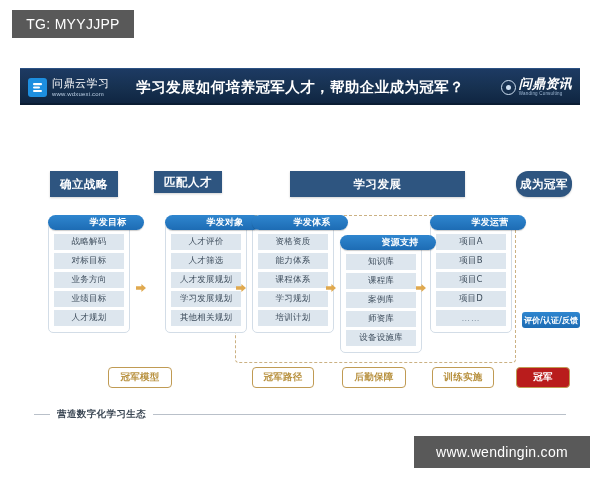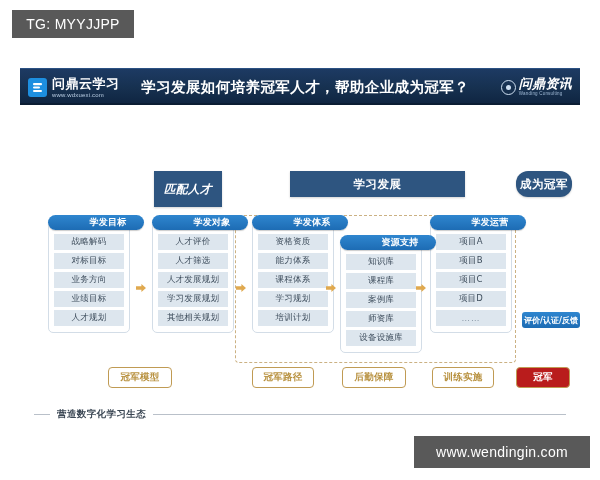--- a/index.html
+++ b/index.html
@@ -43,21 +43,21 @@
   .logo-left{display:flex;align-items:center;padding-left:8px;gap:5px;}
   .logo-mark{
     width:19px;height:19px;border-radius:3px;
     background:#1d8fe0;
     display:flex;align-items:center;justify-content:center;
     flex:0 0 auto;
   }
   .logo-mark svg{display:block;}
   .logo-words{display:flex;flex-direction:column;line-height:1;}
   .logo-cn{
-    font-size:13px;font-weight:bold;color:#ffffff;letter-spacing:.5px;
+    font-size:11px;font-weight:normal;color:#ffffff;letter-spacing:.5px;
     font-family:"DejaVu Sans",sans-serif;
   }
   .logo-url{
     font-size:6px;color:#b9cde3;letter-spacing:.2px;margin-top:2px;
   }
   .banner-title{
     flex:1;text-align:center;color:#ffffff;font-weight:bold;
     font-size:14.5px;letter-spacing:.4px;
     font-family:"DejaVu Sans",sans-serif;
     padding-right:10px;
@@ -92,28 +92,28 @@
     position:absolute;
     background:#2e5580;
     color:#ffffff;
     font-weight:bold;font-size:11.5px;
     display:flex;align-items:center;justify-content:center;
     font-family:"DejaVu Sans",sans-serif;
     letter-spacing:.5px;
     box-shadow:0 1px 2px rgba(0,0,0,.18);
   }
   #phase-0{left:30px;top:66px;width:68px;height:26px;}
-  #phase-1{left:134px;top:66px;width:68px;height:36px;font-style:italic;}
+  #phase-1{left:134px;top:66px;width:68px;height:22px;}
   #phase-2{left:270px;top:66px;width:175px;height:26px;}
   #phase-3{left:496px;top:66px;width:56px;height:26px;border-radius:12px;}
 
   
   .col{position:absolute;width:82px;}
   #col-0{left:28px;top:110px;}
-  #col-1{left:132px;top:110px;}
+  #col-1{left:145px;top:110px;}
   #col-2{left:232px;top:110px;}
   #col-3{left:320px;top:110px;margin-top:20px;}
   #col-4{left:410px;top:110px;}
 
   .col-head{
     position:relative;z-index:3;
     height:15px;margin:0 auto;
     width:72px;
     border-radius:8px;
     background:linear-gradient(180deg,#2f86cf 0%,#1d6cb4 100%);
@@ -234,20 +234,21 @@
         <span class="logo-right-cn">问鼎资讯</span>
         <span class="logo-right-en">Wanding Consulting</span>
       </span>
     </div>
   </div>
 
   <div id="slide-body">
 
     <div id="group-dash"></div>
 
+    <div class="phase" id="phase-0">确立战略</div>
     <div class="phase" id="phase-1">匹配人才</div>
     <div class="phase" id="phase-2">学习发展</div>
     <div class="phase" id="phase-3">成为冠军</div>
 
     <div class="col" id="col-0">
       <div class="col-head">学发目标</div>
       <div class="col-card">
         <div class="cell">战略解码</div>
         <div class="cell">对标目标</div>
         <div class="cell">业务方向</div>

